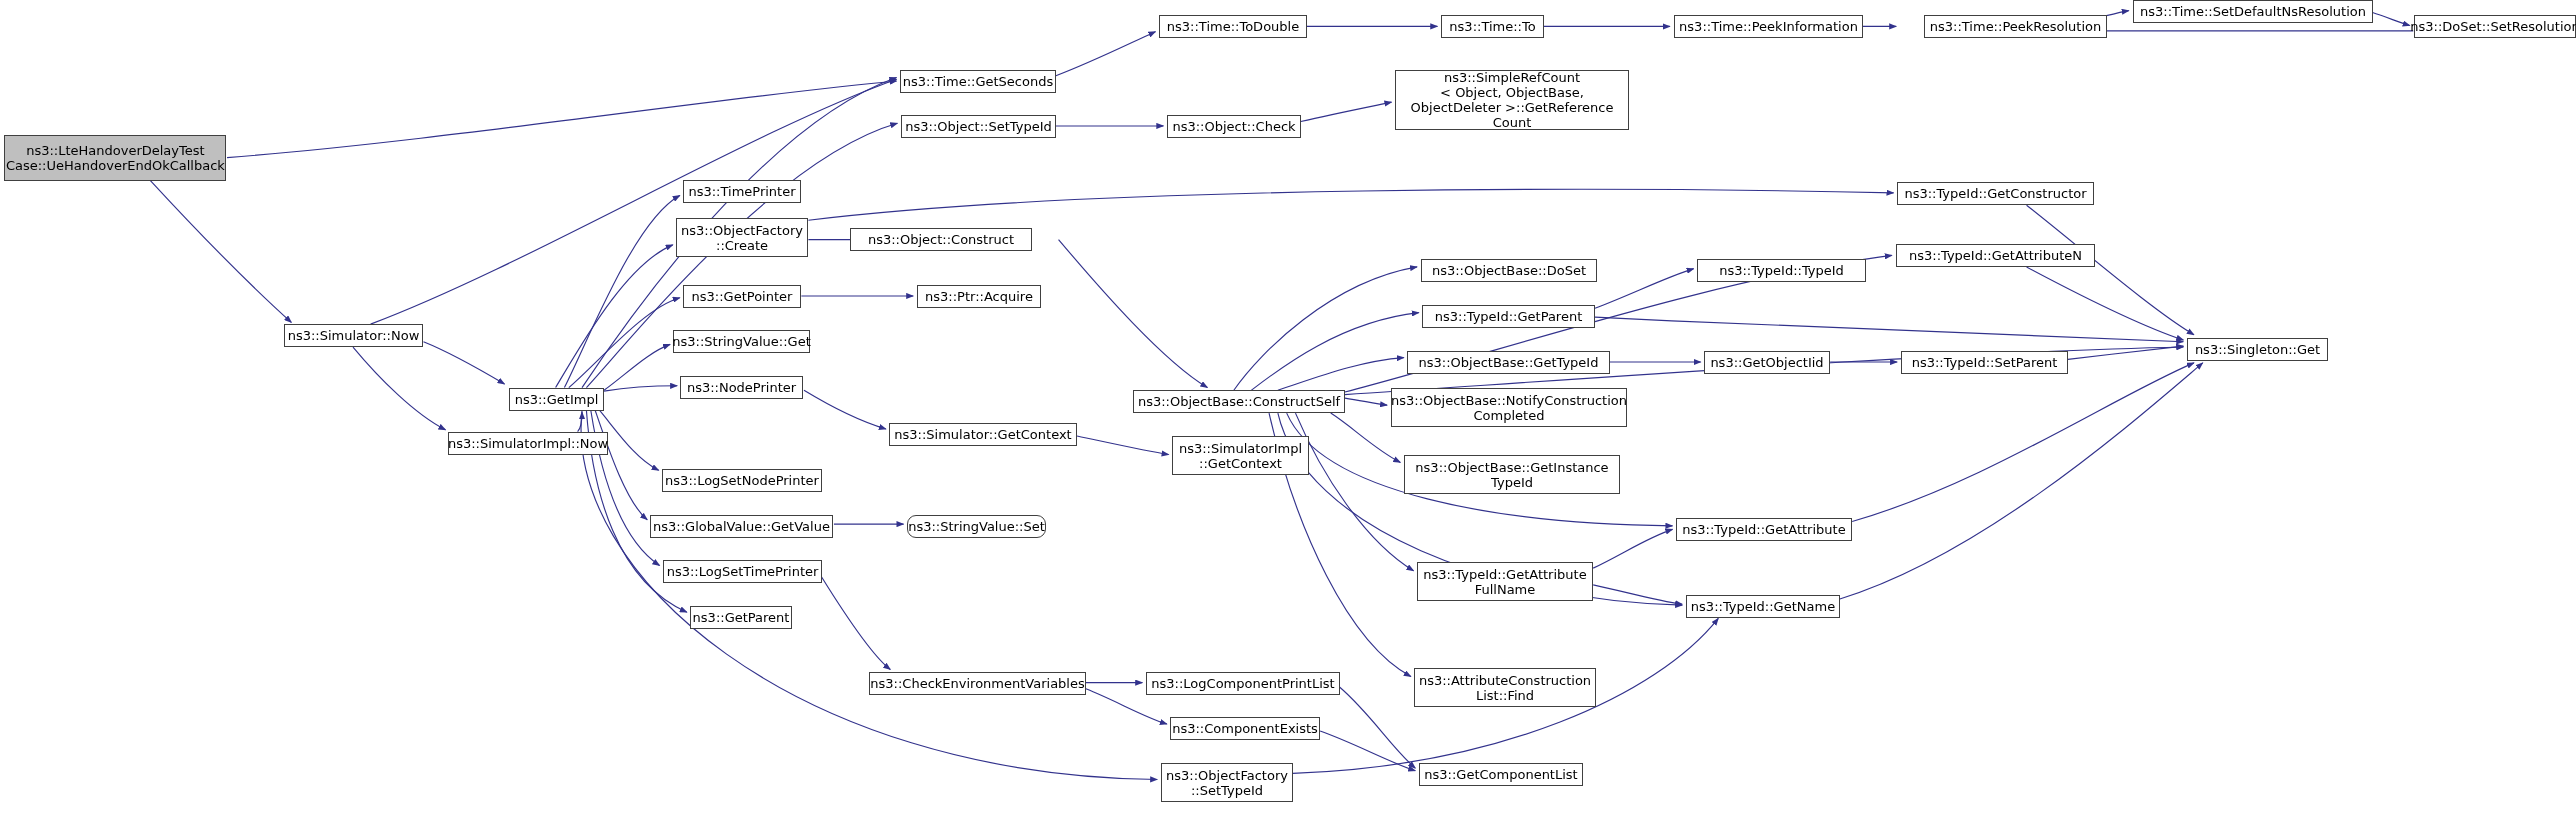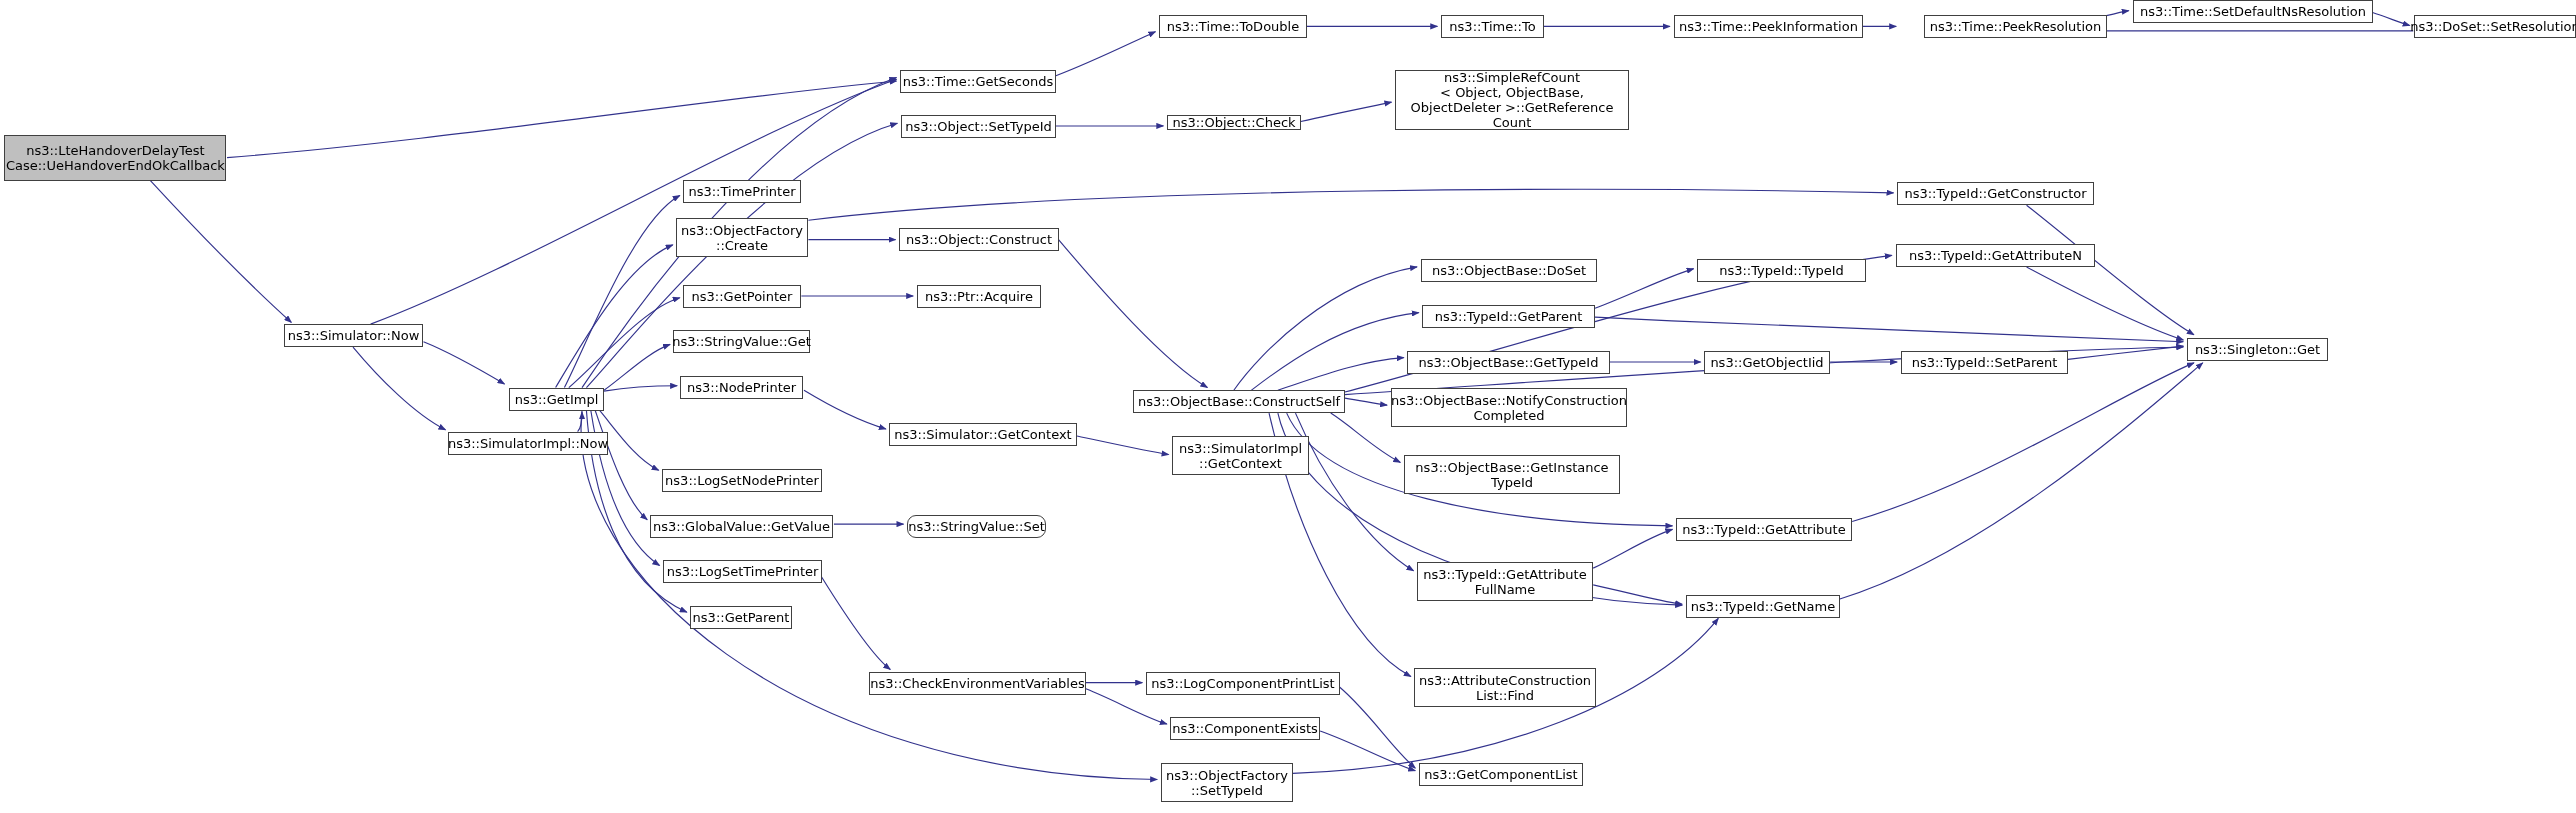--- a/index.html
+++ b/index.html
@@ -122,22 +122,22 @@
       <div class="node" style="left: 676px; top: 218px; width: 132px; height: 39px; background: rgb(255, 255, 255); border-color: rgb(64, 64, 64);"><span>ns3::ObjectFactory
 ::Create</span></div>
       <div class="node" style="left: 683px; top: 285px; width: 118px; height: 23px; background: rgb(255, 255, 255); border-color: rgb(64, 64, 64);"><span>ns3::GetPointer</span></div>
       <div class="node" style="left: 673px; top: 330px; width: 137px; height: 23px; background: rgb(255, 255, 255); border-color: rgb(64, 64, 64);"><span>ns3::StringValue::Get</span></div>
       <div class="node" style="left: 680px; top: 376px; width: 123px; height: 23px; background: rgb(255, 255, 255); border-color: rgb(64, 64, 64);"><span>ns3::NodePrinter</span></div>
       <div class="node" style="left: 662px; top: 469px; width: 160px; height: 23px; background: rgb(255, 255, 255); border-color: rgb(64, 64, 64);"><span>ns3::LogSetNodePrinter</span></div>
       <div class="node" style="left: 650px; top: 515px; width: 183px; height: 23px; background: rgb(255, 255, 255); border-color: rgb(64, 64, 64);"><span>ns3::GlobalValue::GetValue</span></div>
       <div class="node" style="left: 663px; top: 560px; width: 159px; height: 23px; background: rgb(255, 255, 255); border-color: rgb(64, 64, 64);"><span>ns3::LogSetTimePrinter</span></div>
       <div class="node" style="left: 690px; top: 606px; width: 102px; height: 23px; background: rgb(255, 255, 255); border-color: rgb(64, 64, 64);"><span>ns3::GetParent</span></div>
       <div class="node" style="left: 1159px; top: 15px; width: 148px; height: 23px; background: rgb(255, 255, 255); border-color: rgb(64, 64, 64);"><span>ns3::Time::ToDouble</span></div>
-      <div class="node" style="left: 1167px; top: 115px; width: 134px; height: 15px; background: rgb(255, 255, 255); border-color: rgb(64, 64, 64);"><span>ns3::Object::Check</span></div>
-      <div class="node" style="left: 899px; top: 228px; width: 160px; height: 23px; background: rgb(255, 255, 255); border-color: rgb(64, 64, 64);"><span>ns3::Object::Construct</span></div>
+      <div class="node" style="left: 1167px; top: 115px; width: 134px; height: 23px; background: rgb(255, 255, 255); border-color: rgb(64, 64, 64);"><span>ns3::Object::Check</span></div>
+      <div class="node" style="left: 850px; top: 228px; width: 182px; height: 23px; background: rgb(255, 255, 255); border-color: rgb(64, 64, 64);"><span>ns3::Object::Construct</span></div>
       <div class="node" style="left: 917px; top: 285px; width: 124px; height: 23px; background: rgb(255, 255, 255); border-color: rgb(64, 64, 64);"><span>ns3::Ptr::Acquire</span></div>
       <div class="node" style="left: 889px; top: 423px; width: 188px; height: 23px; background: rgb(255, 255, 255); border-color: rgb(64, 64, 64);"><span>ns3::Simulator::GetContext</span></div>
       <div class="node" style="left: 907px; top: 515px; width: 139px; height: 23px; background: rgb(255, 255, 255); border-color: rgb(64, 64, 64); border-radius: 9px;"><span>ns3::StringValue::Set</span></div>
       <div class="node" style="left: 869px; top: 672px; width: 217px; height: 23px; background: rgb(255, 255, 255); border-color: rgb(64, 64, 64);"><span>ns3::CheckEnvironmentVariables</span></div>
       <div class="node" style="left: 1161px; top: 763px; width: 132px; height: 39px; background: rgb(255, 255, 255); border-color: rgb(64, 64, 64);"><span>ns3::ObjectFactory
 ::SetTypeId</span></div>
       <div class="node" style="left: 1395px; top: 70px; width: 234px; height: 60px; background: rgb(255, 255, 255); border-color: rgb(64, 64, 64);"><span>ns3::SimpleRefCount
 &lt; Object, ObjectBase,
  ObjectDeleter &gt;::GetReference
 Count</span></div>

